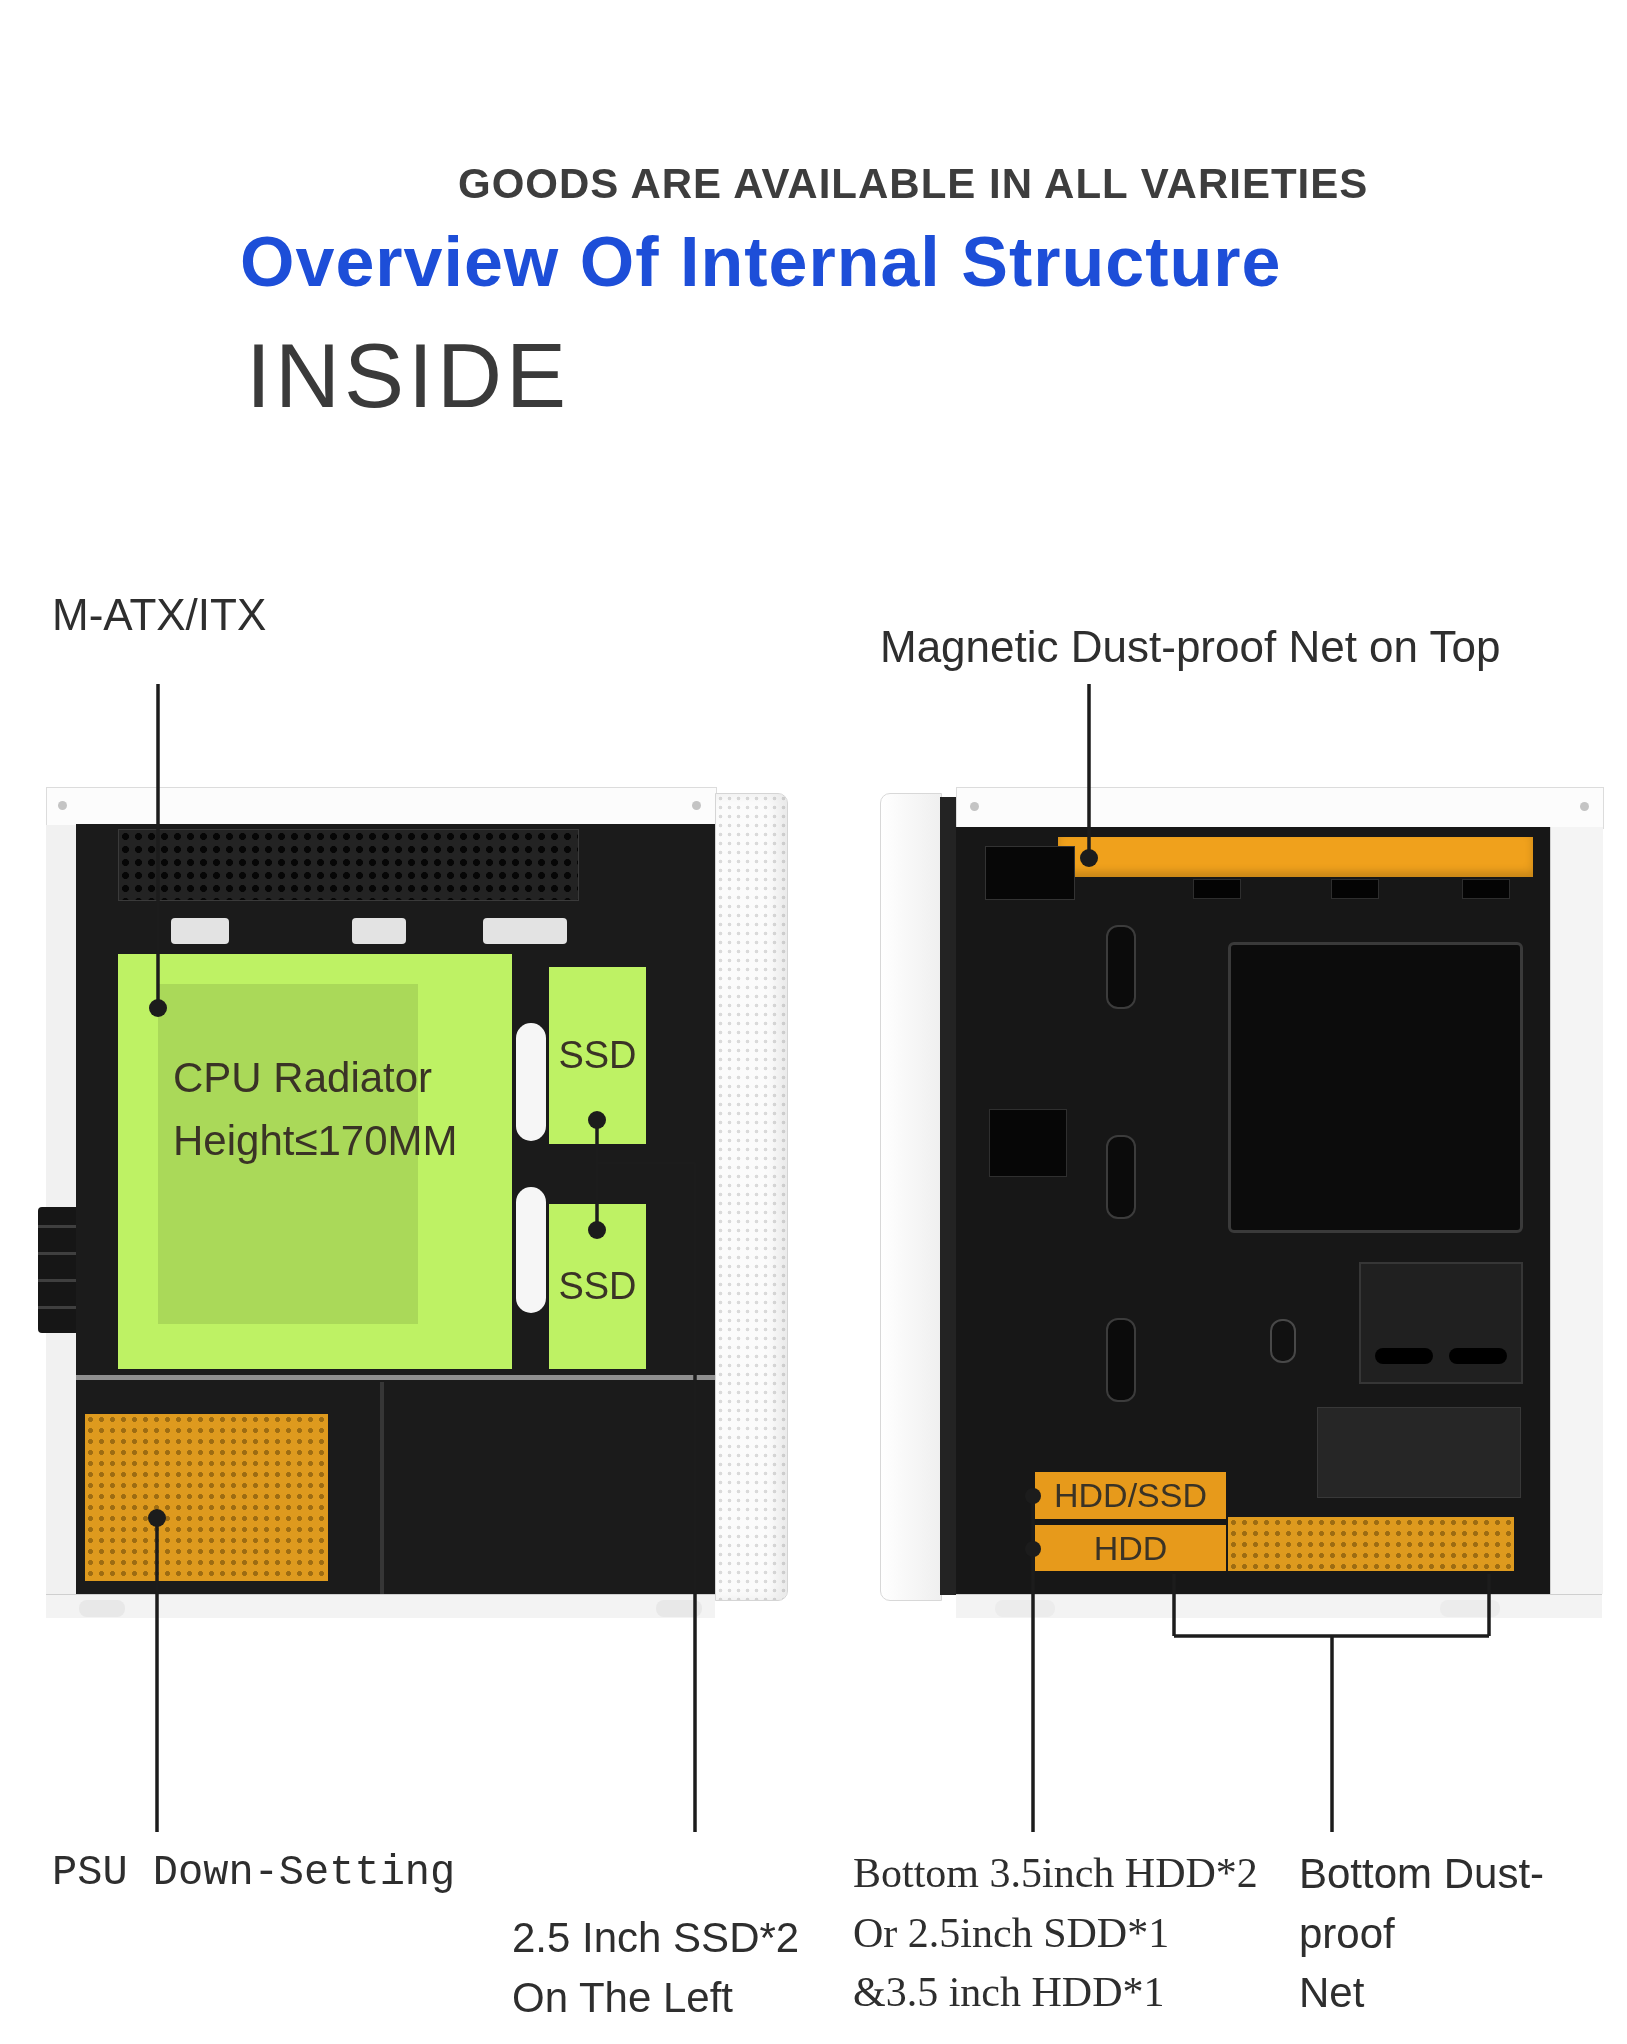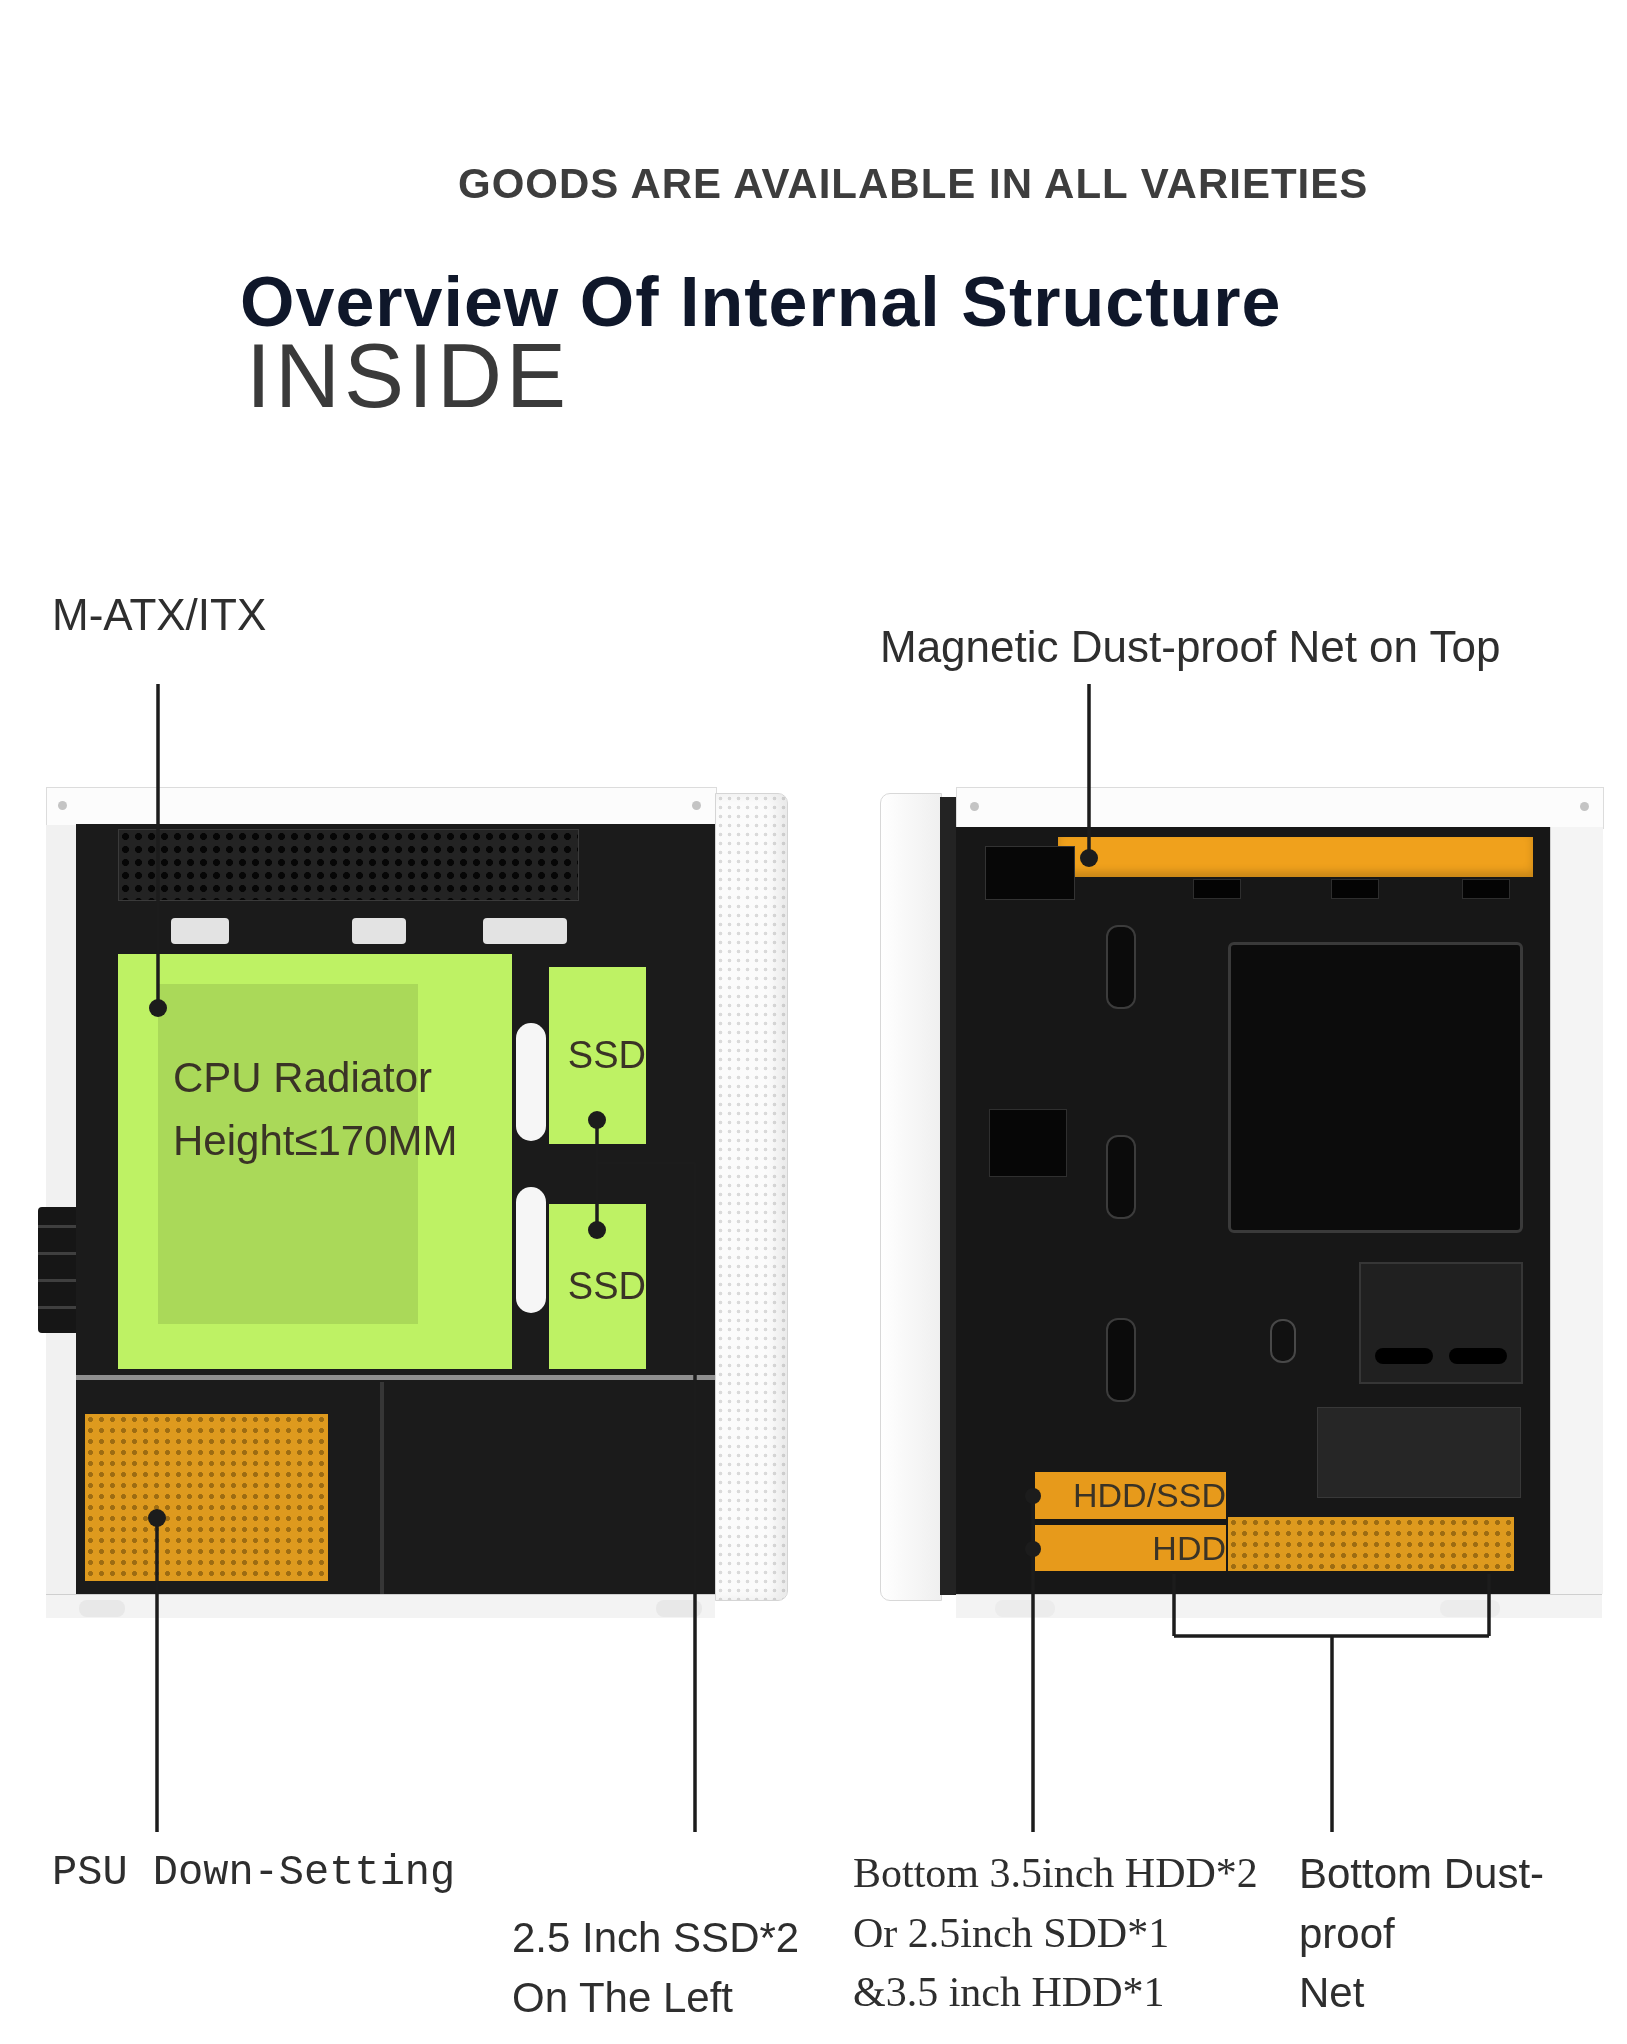--- a/index.html
+++ b/index.html
@@ -1,27 +1,27 @@
 <!DOCTYPE html>
 <html><head>
 <meta charset="utf-8">
 <style>
   html,body{margin:0;padding:0;background:#ffffff;}
   .canvas{position:relative;width:1627px;height:2044px;overflow:hidden;background:#ffffff;
           font-family:"Liberation Sans",sans-serif;color:#2e2e2e;}
   .abs{position:absolute;}
   .pre{white-space:pre-line;}
   .tagline{font-size:42px;font-weight:600;color:#3d3d3d;letter-spacing:1px;}
-  .title{font-size:70px;font-weight:800;color:#0f172a;letter-spacing:1px;margin-top:40px;}
+  .title{font-size:70px;font-weight:800;color:#1d4ed8;letter-spacing:1px;}
   .inside{font-size:90px;font-weight:400;color:#3a3a3a;letter-spacing:4px;}
   .lbl{font-size:42px;color:#2e2e2e;line-height:1.42;}
   .lbl-top{font-size:44px;}
   .zone{background:#bef264;}
   .zone-label{color:#3a3326;}
-  .flexc{display:flex;align-items:center;justify-content:flex-end;}
+  .flexc{display:flex;align-items:center;justify-content:center;}
   .mesh-dark{background-color:#232323;background-image:radial-gradient(circle,#060606 3.2px,transparent 3.8px);
              background-size:13px 13px;border:1px solid #3a3a3a;}
   .mesh-white{background-color:#fbfbfb;background-image:radial-gradient(circle,#dadada 1.6px,transparent 2.1px);
               background-size:9px 9px;}
   .mesh-orange{background-color:#DE9A1E;background-image:radial-gradient(circle,rgba(92,62,6,.5) 2.2px,transparent 2.8px);
                background-size:11px 11px;}
 </style>
 </head>
 <body>
 

